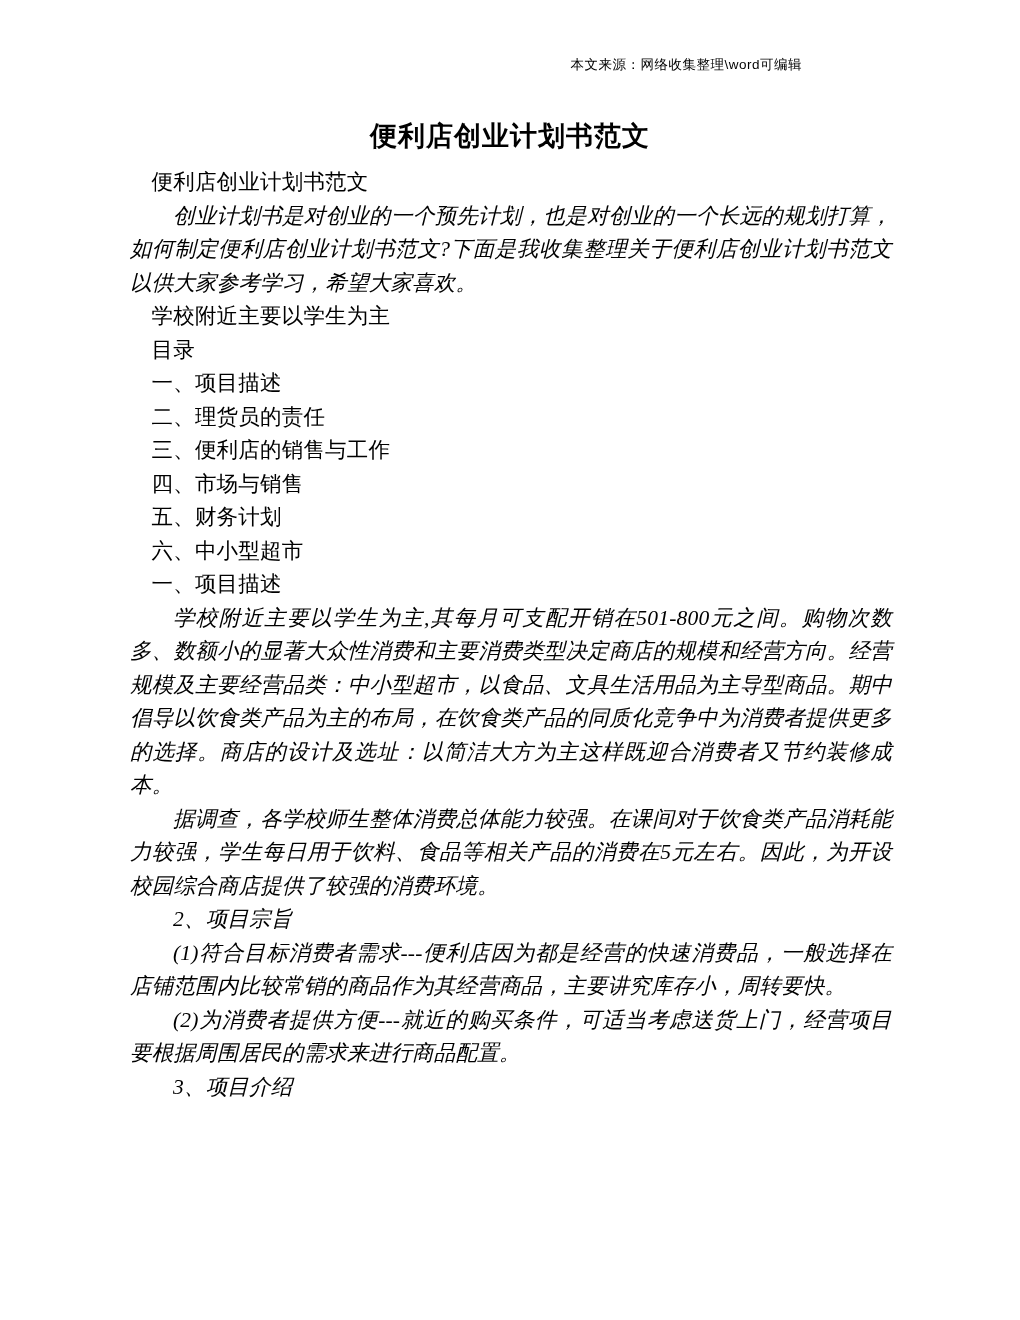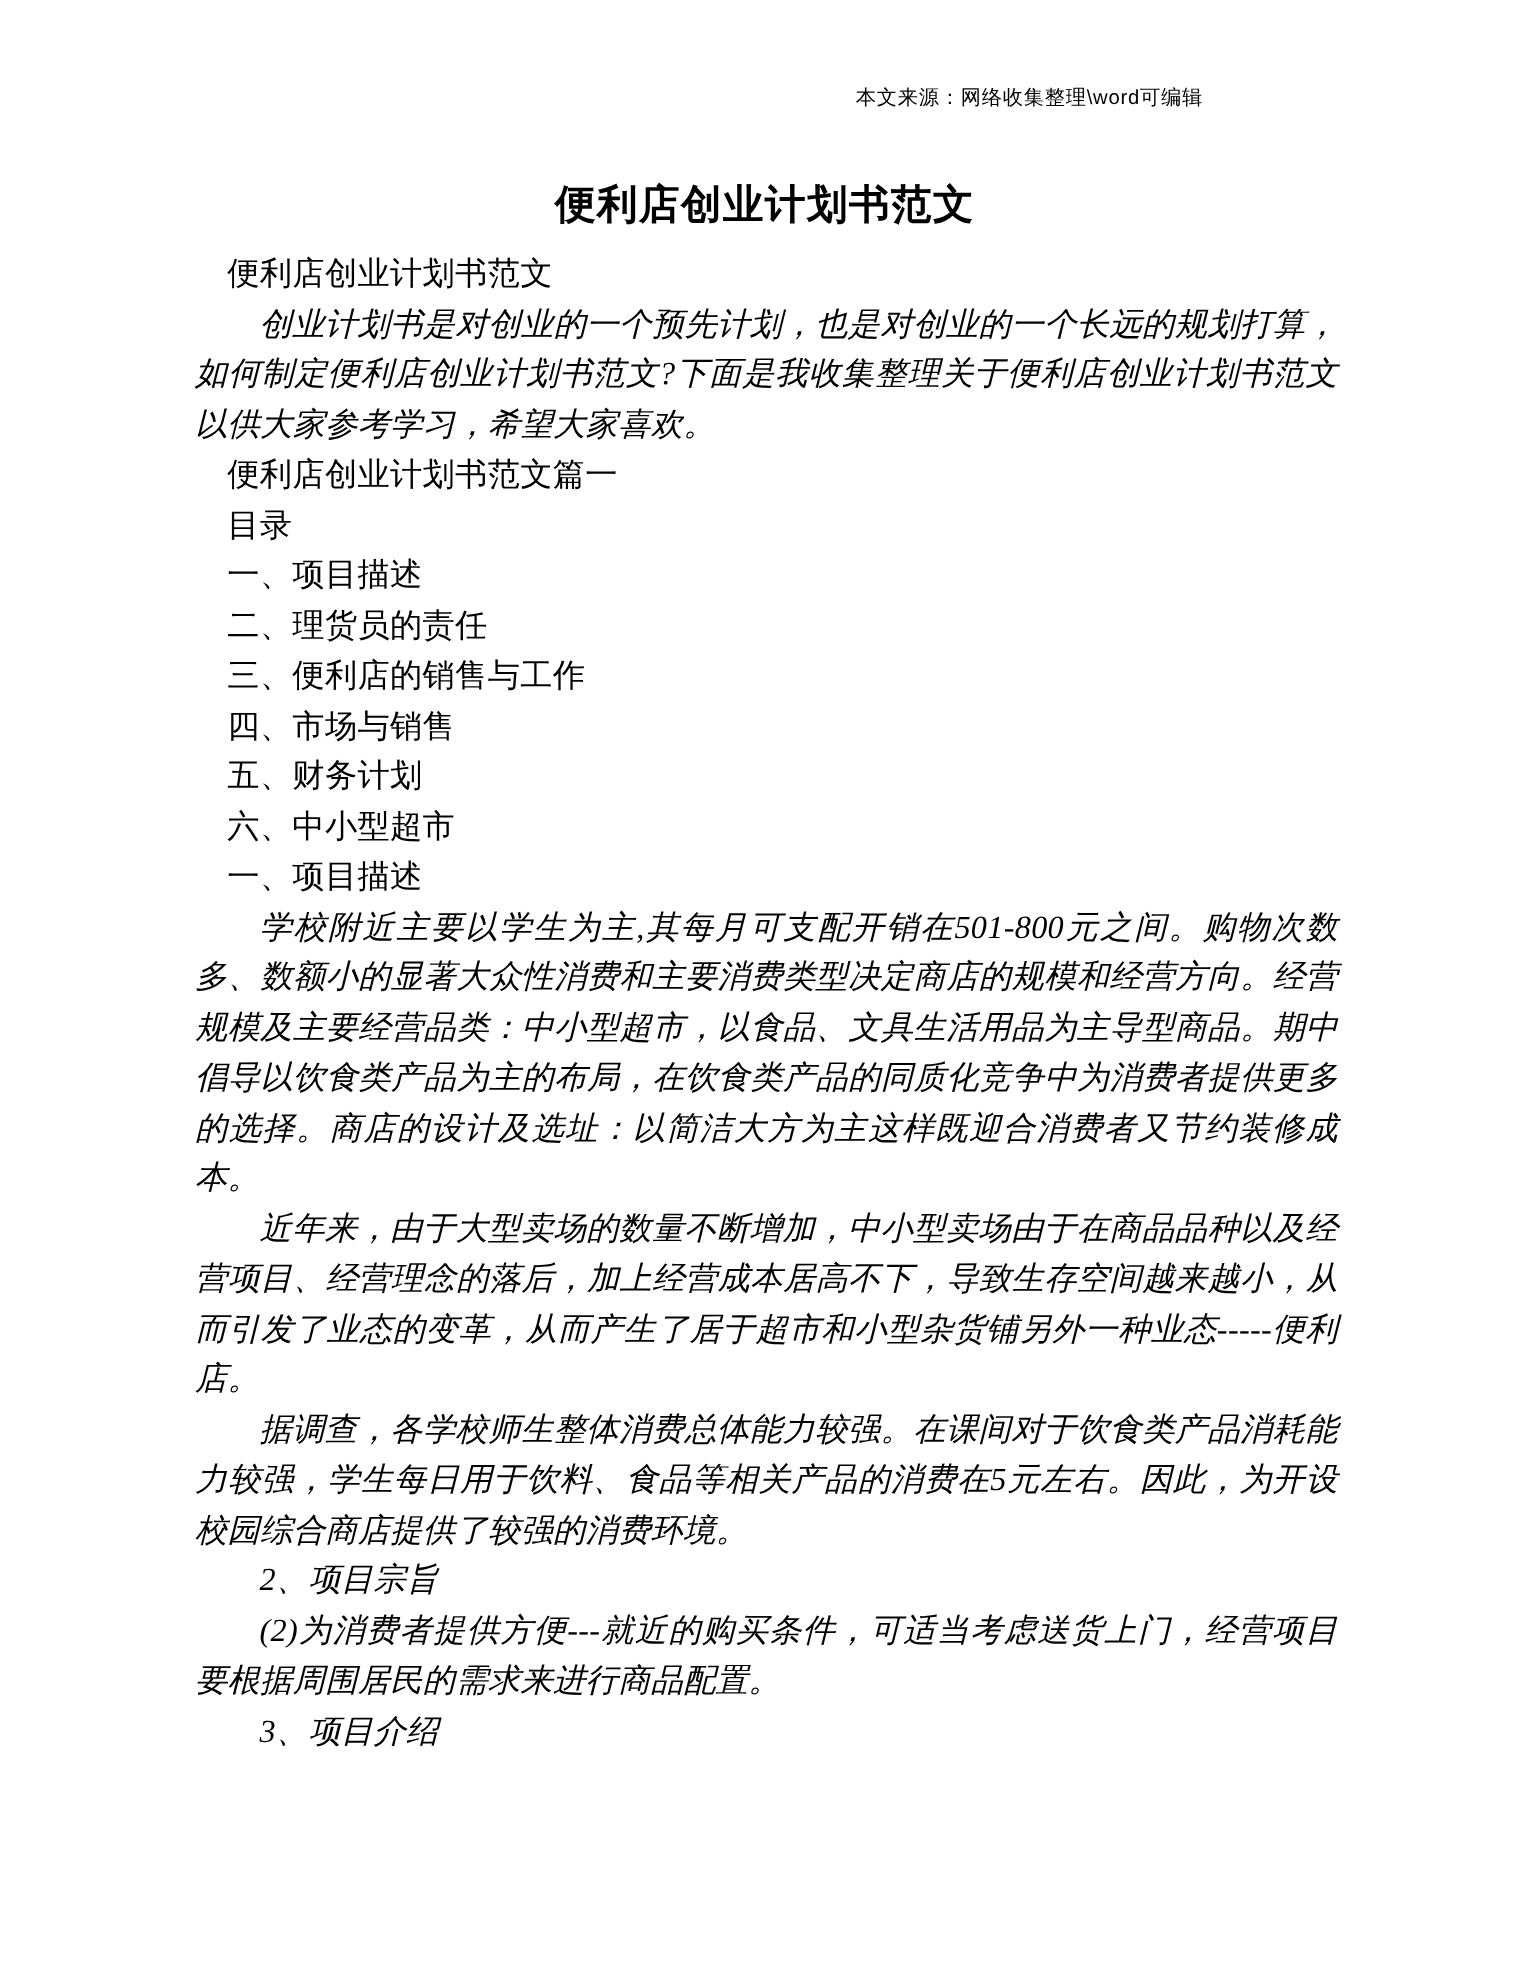--- a/index.html
+++ b/index.html
@@ -66,29 +66,29 @@
 </style>
 </head>
 <body>
 
 <div class="page">
   <div class="source-line">本文来源：网络收集整理\word可编辑</div>
   <h1 class="doc-title">便利店创业计划书范文</h1>
   <div class="body-block">
     <p class="para hang">便利店创业计划书范文</p>
     <p class="para indent">创业计划书是对创业的一个预先计划，也是对创业的一个长远的规划打算，如何制定便利店创业计划书范文?下面是我收集整理关于便利店创业计划书范文以供大家参考学习，希望大家喜欢。</p>
-    <p class="para hang">便利店创业计划书范文篇一</p>
+    <p class="para hang">学校附近主要以学生为主</p>
     <p class="para hang">目录</p>
     <p class="para hang">一、项目描述</p>
     <p class="para hang">二、理货员的责任</p>
     <p class="para hang">三、便利店的销售与工作</p>
     <p class="para hang">四、市场与销售</p>
     <p class="para hang">五、财务计划</p>
     <p class="para hang">六、中小型超市</p>
     <p class="para hang">一、项目描述</p>
     <p class="para indent">学校附近主要以学生为主,其每月可支配开销在501-800元之间。购物次数多、数额小的显著大众性消费和主要消费类型决定商店的规模和经营方向。经营规模及主要经营品类：中小型超市，以食品、文具生活用品为主导型商品。期中倡导以饮食类产品为主的布局，在饮食类产品的同质化竞争中为消费者提供更多的选择。商店的设计及选址：以简洁大方为主这样既迎合消费者又节约装修成本。</p>
-    <p class="para indent">近年来，由于大型卖场的数量不断增加，中小型卖场由于在商品品种以及经营项目、经营理念的落后，加上经营成本居高不下，导致生存空间越来越小，从而引发了业态的变革，从而产生了居于超市和小型杂货铺另外一种业态-----便利店。</p>
     <p class="para indent">据调查，各学校师生整体消费总体能力较强。在课间对于饮食类产品消耗能力较强，学生每日用于饮料、食品等相关产品的消费在5元左右。因此，为开设校园综合商店提供了较强的消费环境。</p>
     <p class="para indent">2、项目宗旨</p>
+    <p class="para indent">(1)符合目标消费者需求---便利店因为都是经营的快速消费品，一般选择在店铺范围内比较常销的商品作为其经营商品，主要讲究库存小，周转要快。</p>
     <p class="para indent">(2)为消费者提供方便---就近的购买条件，可适当考虑送货上门，经营项目要根据周围居民的需求来进行商品配置。</p>
     <p class="para indent">3、项目介绍</p>
   </div>
 </div>
 
 </body></html>

